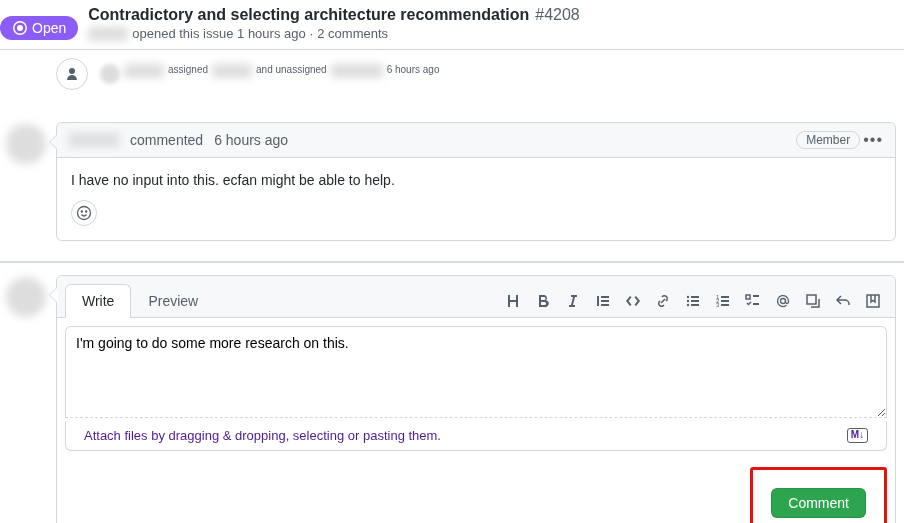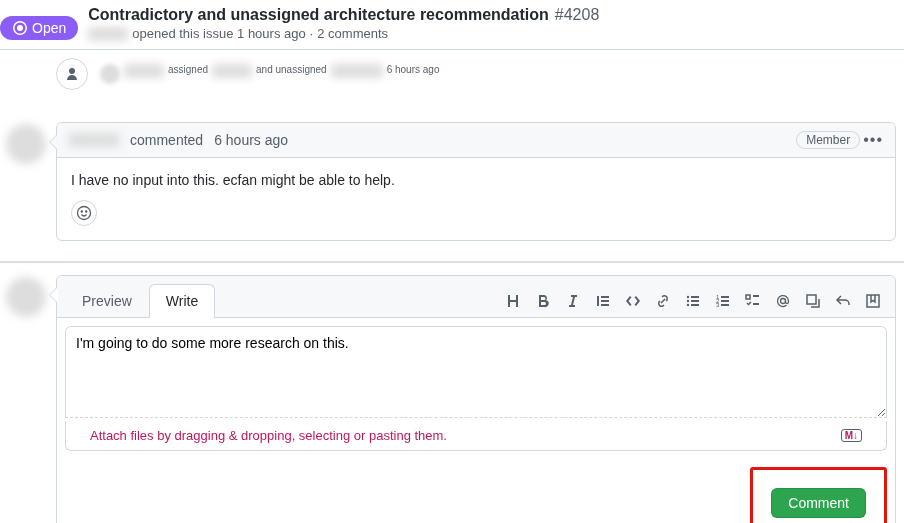--- a/index.html
+++ b/index.html
@@ -40,40 +40,40 @@
 .compose-box::before{content:"";position:absolute;left:-8px;top:11px;width:0;height:0;border-top:8px solid transparent;border-bottom:8px solid transparent;border-right:8px solid #d0d7de}
 .compose-box::after{content:"";position:absolute;left:-7px;top:11px;width:0;height:0;border-top:8px solid transparent;border-bottom:8px solid transparent;border-right:8px solid #fff}
 .tabs-row{display:flex;align-items:center;justify-content:space-between;padding:8px 8px 0 8px;background:#f6f8fa;border-radius:6px 6px 0 0;border-bottom:1px solid #d0d7de}
 .tabs{display:flex}
 .tab{padding:8px 16px;font-size:14px;color:#57606a;cursor:pointer;border:1px solid transparent;border-bottom:none;border-radius:6px 6px 0 0;position:relative}
 .tab.active{background:#fff;border-color:#d0d7de;color:#24292f;margin-bottom:-1px}
 .toolbar{display:flex;gap:14px;padding-right:6px;color:#57606a}
 .toolbar span{cursor:pointer;display:flex;align-items:center}
 .textarea-wrap{padding:8px}
 .textarea{width:100%;min-height:92px;border:1px solid #d0d7de;border-radius:6px 6px 0 0;border-bottom:1px dashed #d0d7de;padding:8px 10px;font-family:inherit;font-size:14px;resize:vertical;outline:none}
-.attach-row{border:1px solid #d0d7de;border-top:none;border-radius:0 0 6px 6px;padding:7px 24px;display:flex;justify-content:space-between;align-items:center;color:#be185d;font-size:13px}
+.attach-row{border:1px solid #d0d7de;border-top:none;border-radius:0 0 6px 6px;padding:7px 18px;display:flex;justify-content:space-between;color:#4c1d95;font-size:13px}
 .md-badge{border:1px solid #57606a;border-radius:3px;padding:0 3px;font-size:10px;font-weight:700}
 .actions{display:flex;justify-content:flex-end;padding:8px 8px 10px 8px}
 .comment-btn{background:#2da44e;color:#fff;border:1px solid rgba(27,31,36,.15);border-radius:6px;padding:6px 16px;font-size:14px;font-weight:500;cursor:pointer}
 .highlight-box{border:3px solid #e3140c;border-radius:3px;padding:18px;display:inline-block}
 svg{display:block}
 </style>
 </head>
 <body>
 
 <div class="header">
   <span class="open-badge">
     <svg width="16" height="16" viewBox="0 0 16 16" fill="#fff">
         <path d="M8 1a7 7 0 100 14A7 7 0 008 1zm0 1.5a5.5 5.5 0 110 11 5.5 5.5 0 010-11zM8 5a3 3 0 100 6 3 3 0 000-6z"></path>
       </svg>
     <span>Open</span>
   </span>
   <div class="header-text">
     <div class="title-line">
-      <span class="issue-title">Contradictory and unassigned architecture recommendation</span>
+      <span class="issue-title">Contradictory and selecting architecture recommendation</span>
       <span class="issue-num">#4208</span>
     </div>
     <div class="subheader">
       <span class="blur w40"></span>
       <span style="margin-left:4px">opened this issue 1 hours ago · 2 comments</span>
     </div>
   </div>
 </div>
 
 <div class="timeline">
@@ -129,22 +129,22 @@
 
 <div class="divider"></div>
 
 <div class="compose-wrap">
   <div class="comment-avatar-col">
     <div class="avatar"></div>
   </div>
   <div class="compose-box">
     <div class="tabs-row">
       <div class="tabs">
+        <div class="tab active">Write</div>
         <div class="tab">Preview</div>
-        <div class="tab active">Write</div>
       </div>
       <div class="toolbar">
         <span>
             <svg width="16" height="16" viewBox="0 0 16 16" fill="#57606a">
               <path d="M3 2h2v5h6V2h2v12h-2V9H5v5H3z"></path>
             </svg>
           </span>
         <span>
             <svg width="16" height="16" viewBox="0 0 16 16" fill="#57606a">
               <path d="M4 2h5a3 3 0 012 5.2A3 3 0 019.5 14H4zm2 2v3h3a1.5 1.5 0 000-3zm0 5v3h3.5a1.5 1.5 0 000-3z"></path>

